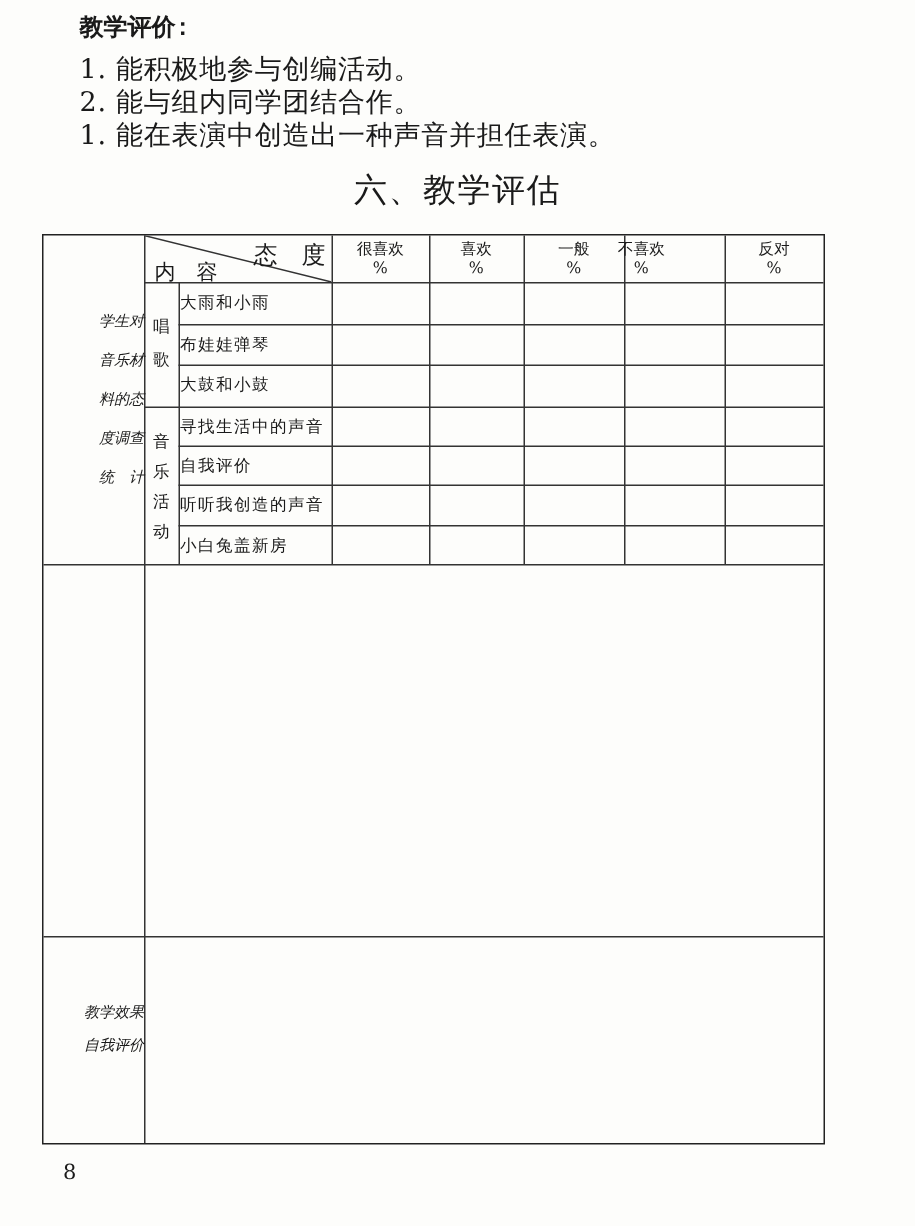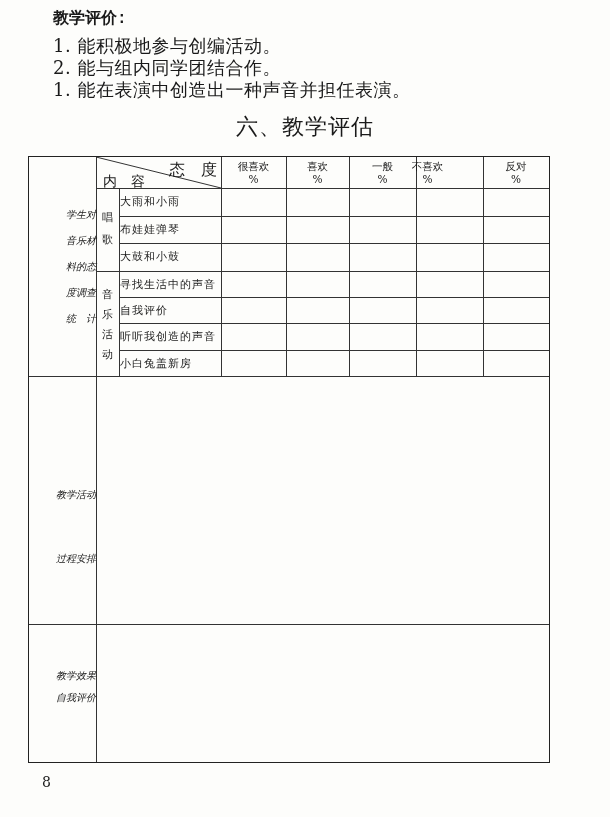--- a/index.html
+++ b/index.html
@@ -101,24 +101,20 @@
     <div>音</div>
     <div>乐</div>
     <div>活</div>
     <div>动</div>
   </div>
   <div class="row-label" style="top:120px">寻找生活中的声音</div>
   <div class="row-label" style="top:146px">自我评价</div>
   <div class="row-label" style="top:172px">听听我创造的声音</div>
   <div class="row-label" style="top:199px">小白兔盖新房</div>
 
-  <div class="side-label" style="top:306px;line-height:64px">
-    <div>教学活动</div>
-    <div>过程安排</div>
-  </div>
   <div style="position:absolute;left:68px;top:220px;width:452px;height:246px"></div>
 
   <div class="side-label" style="top:508px;line-height:22px">
     <div>教学效果</div>
     <div>自我评价</div>
   </div>
   <div style="position:absolute;left:68px;top:468px;width:452px;height:137px"></div>
 </div>
 
 <div class="page-num">8</div>

